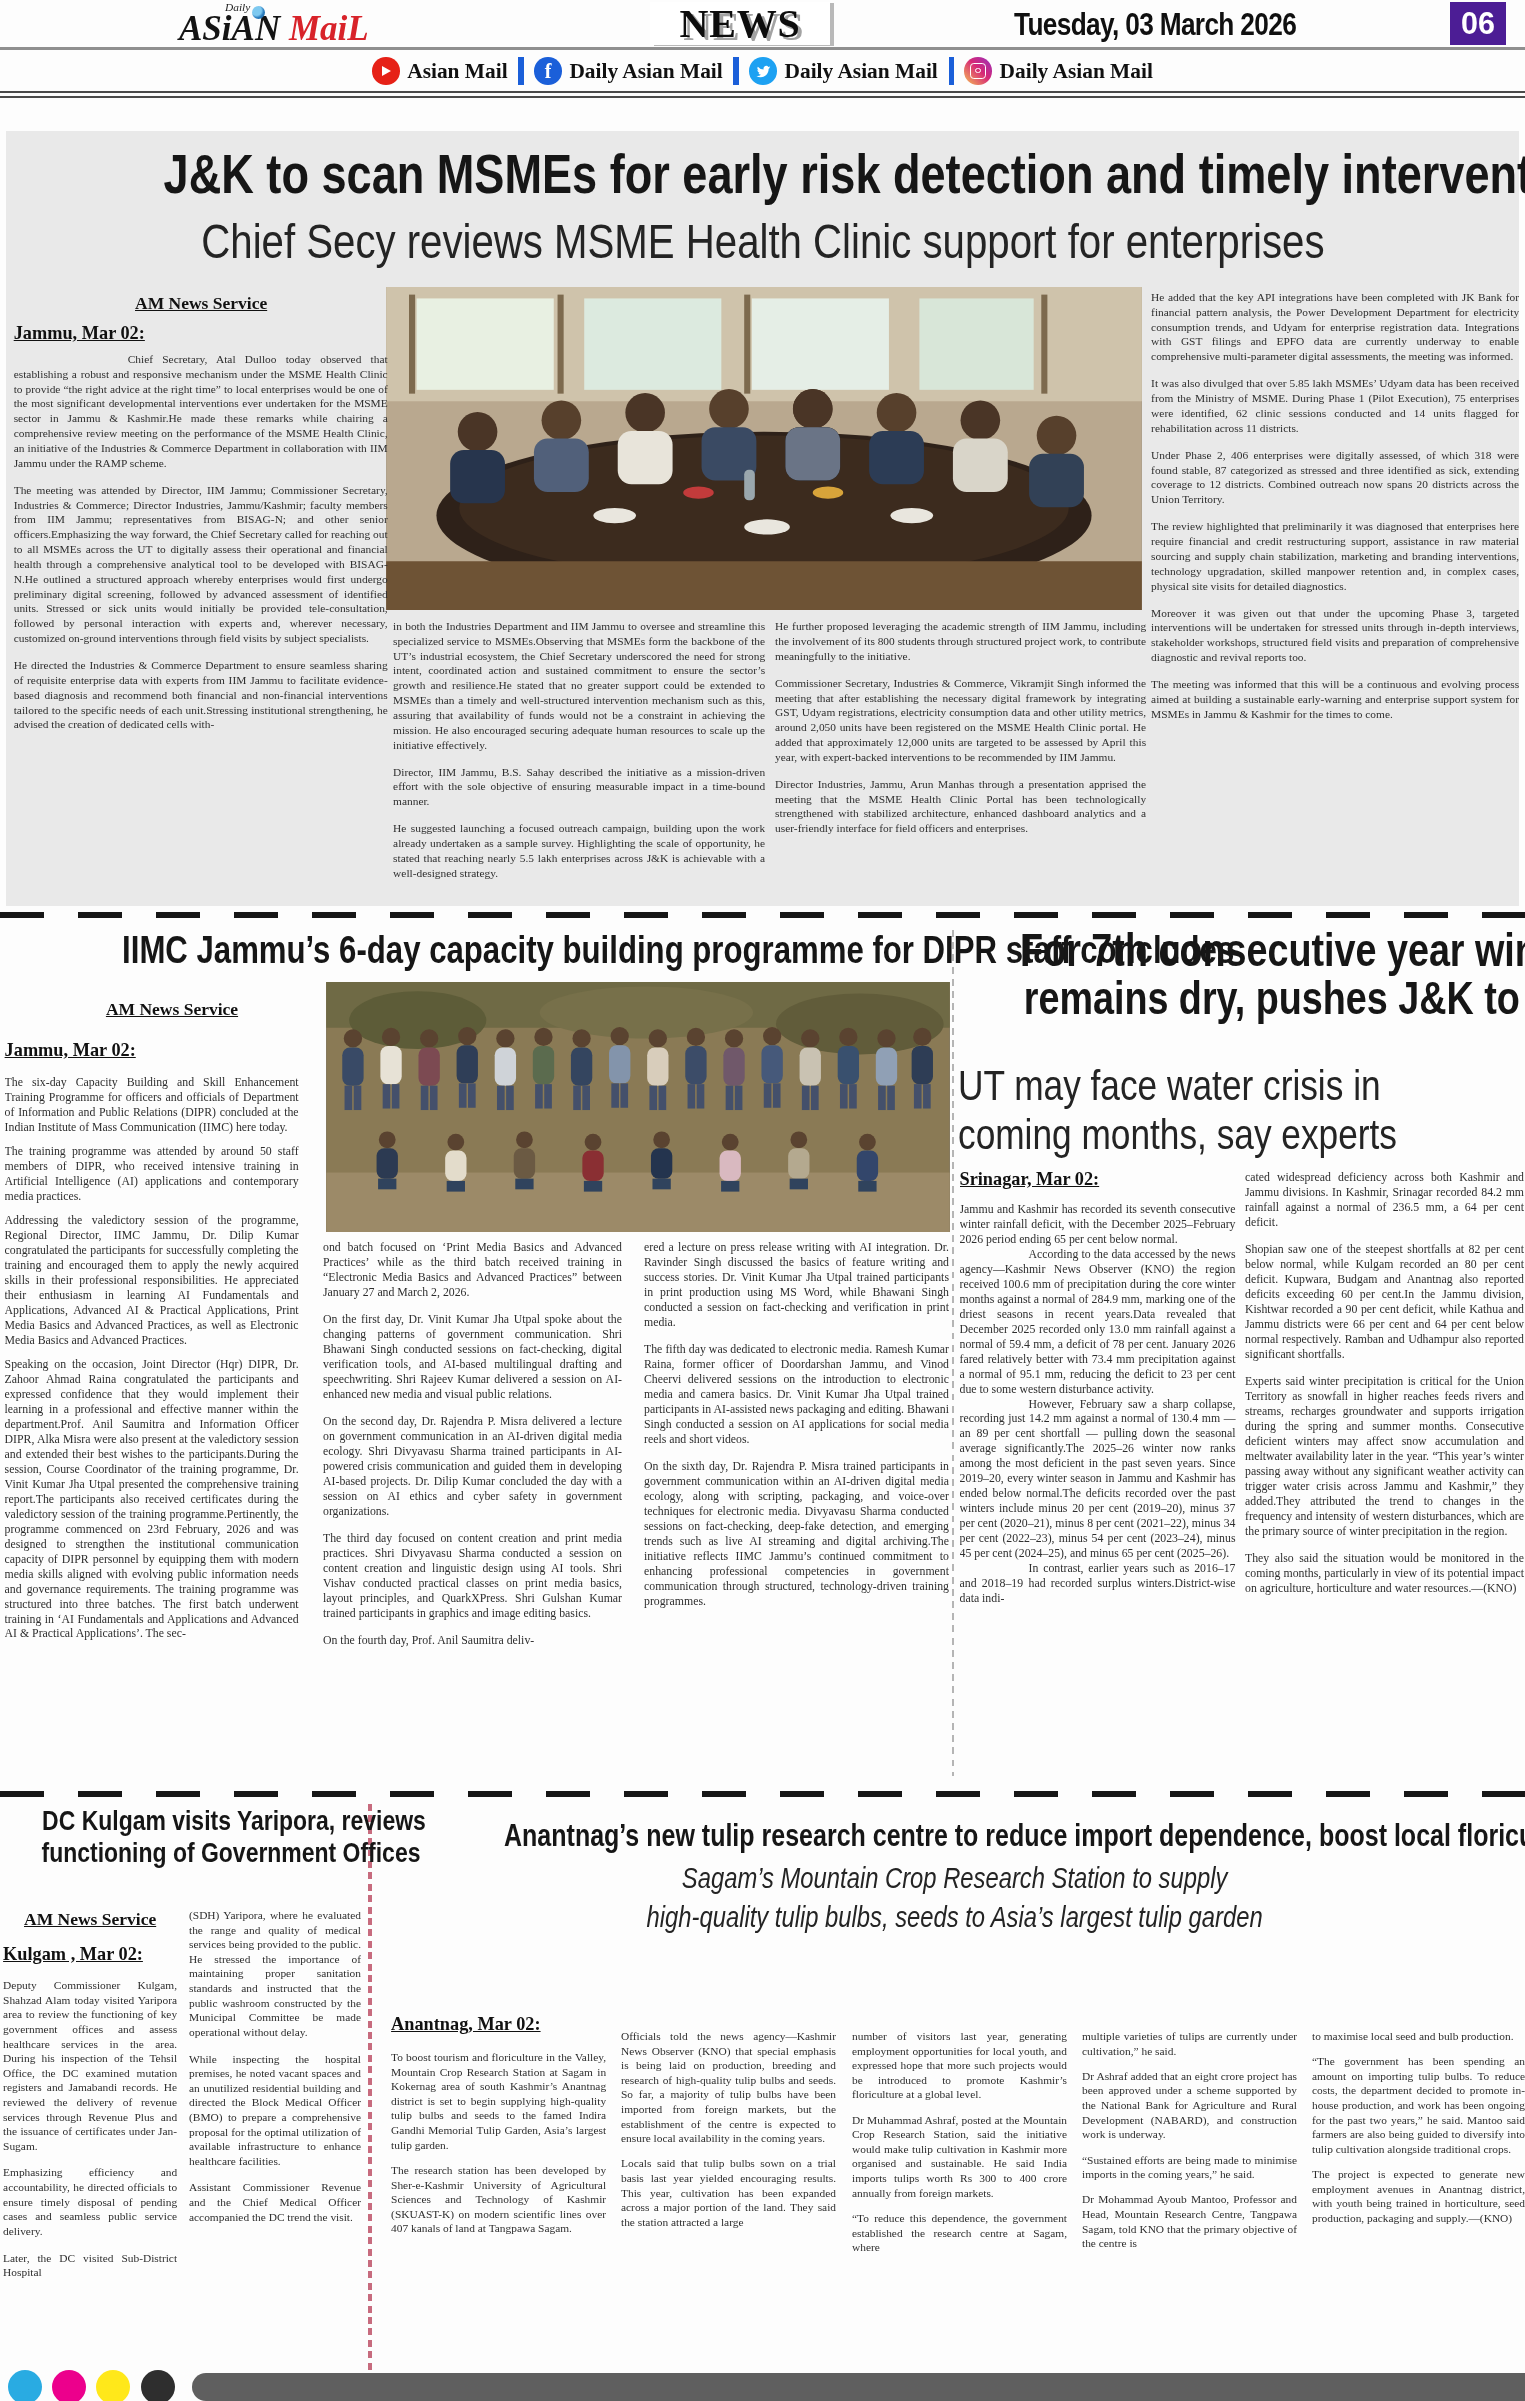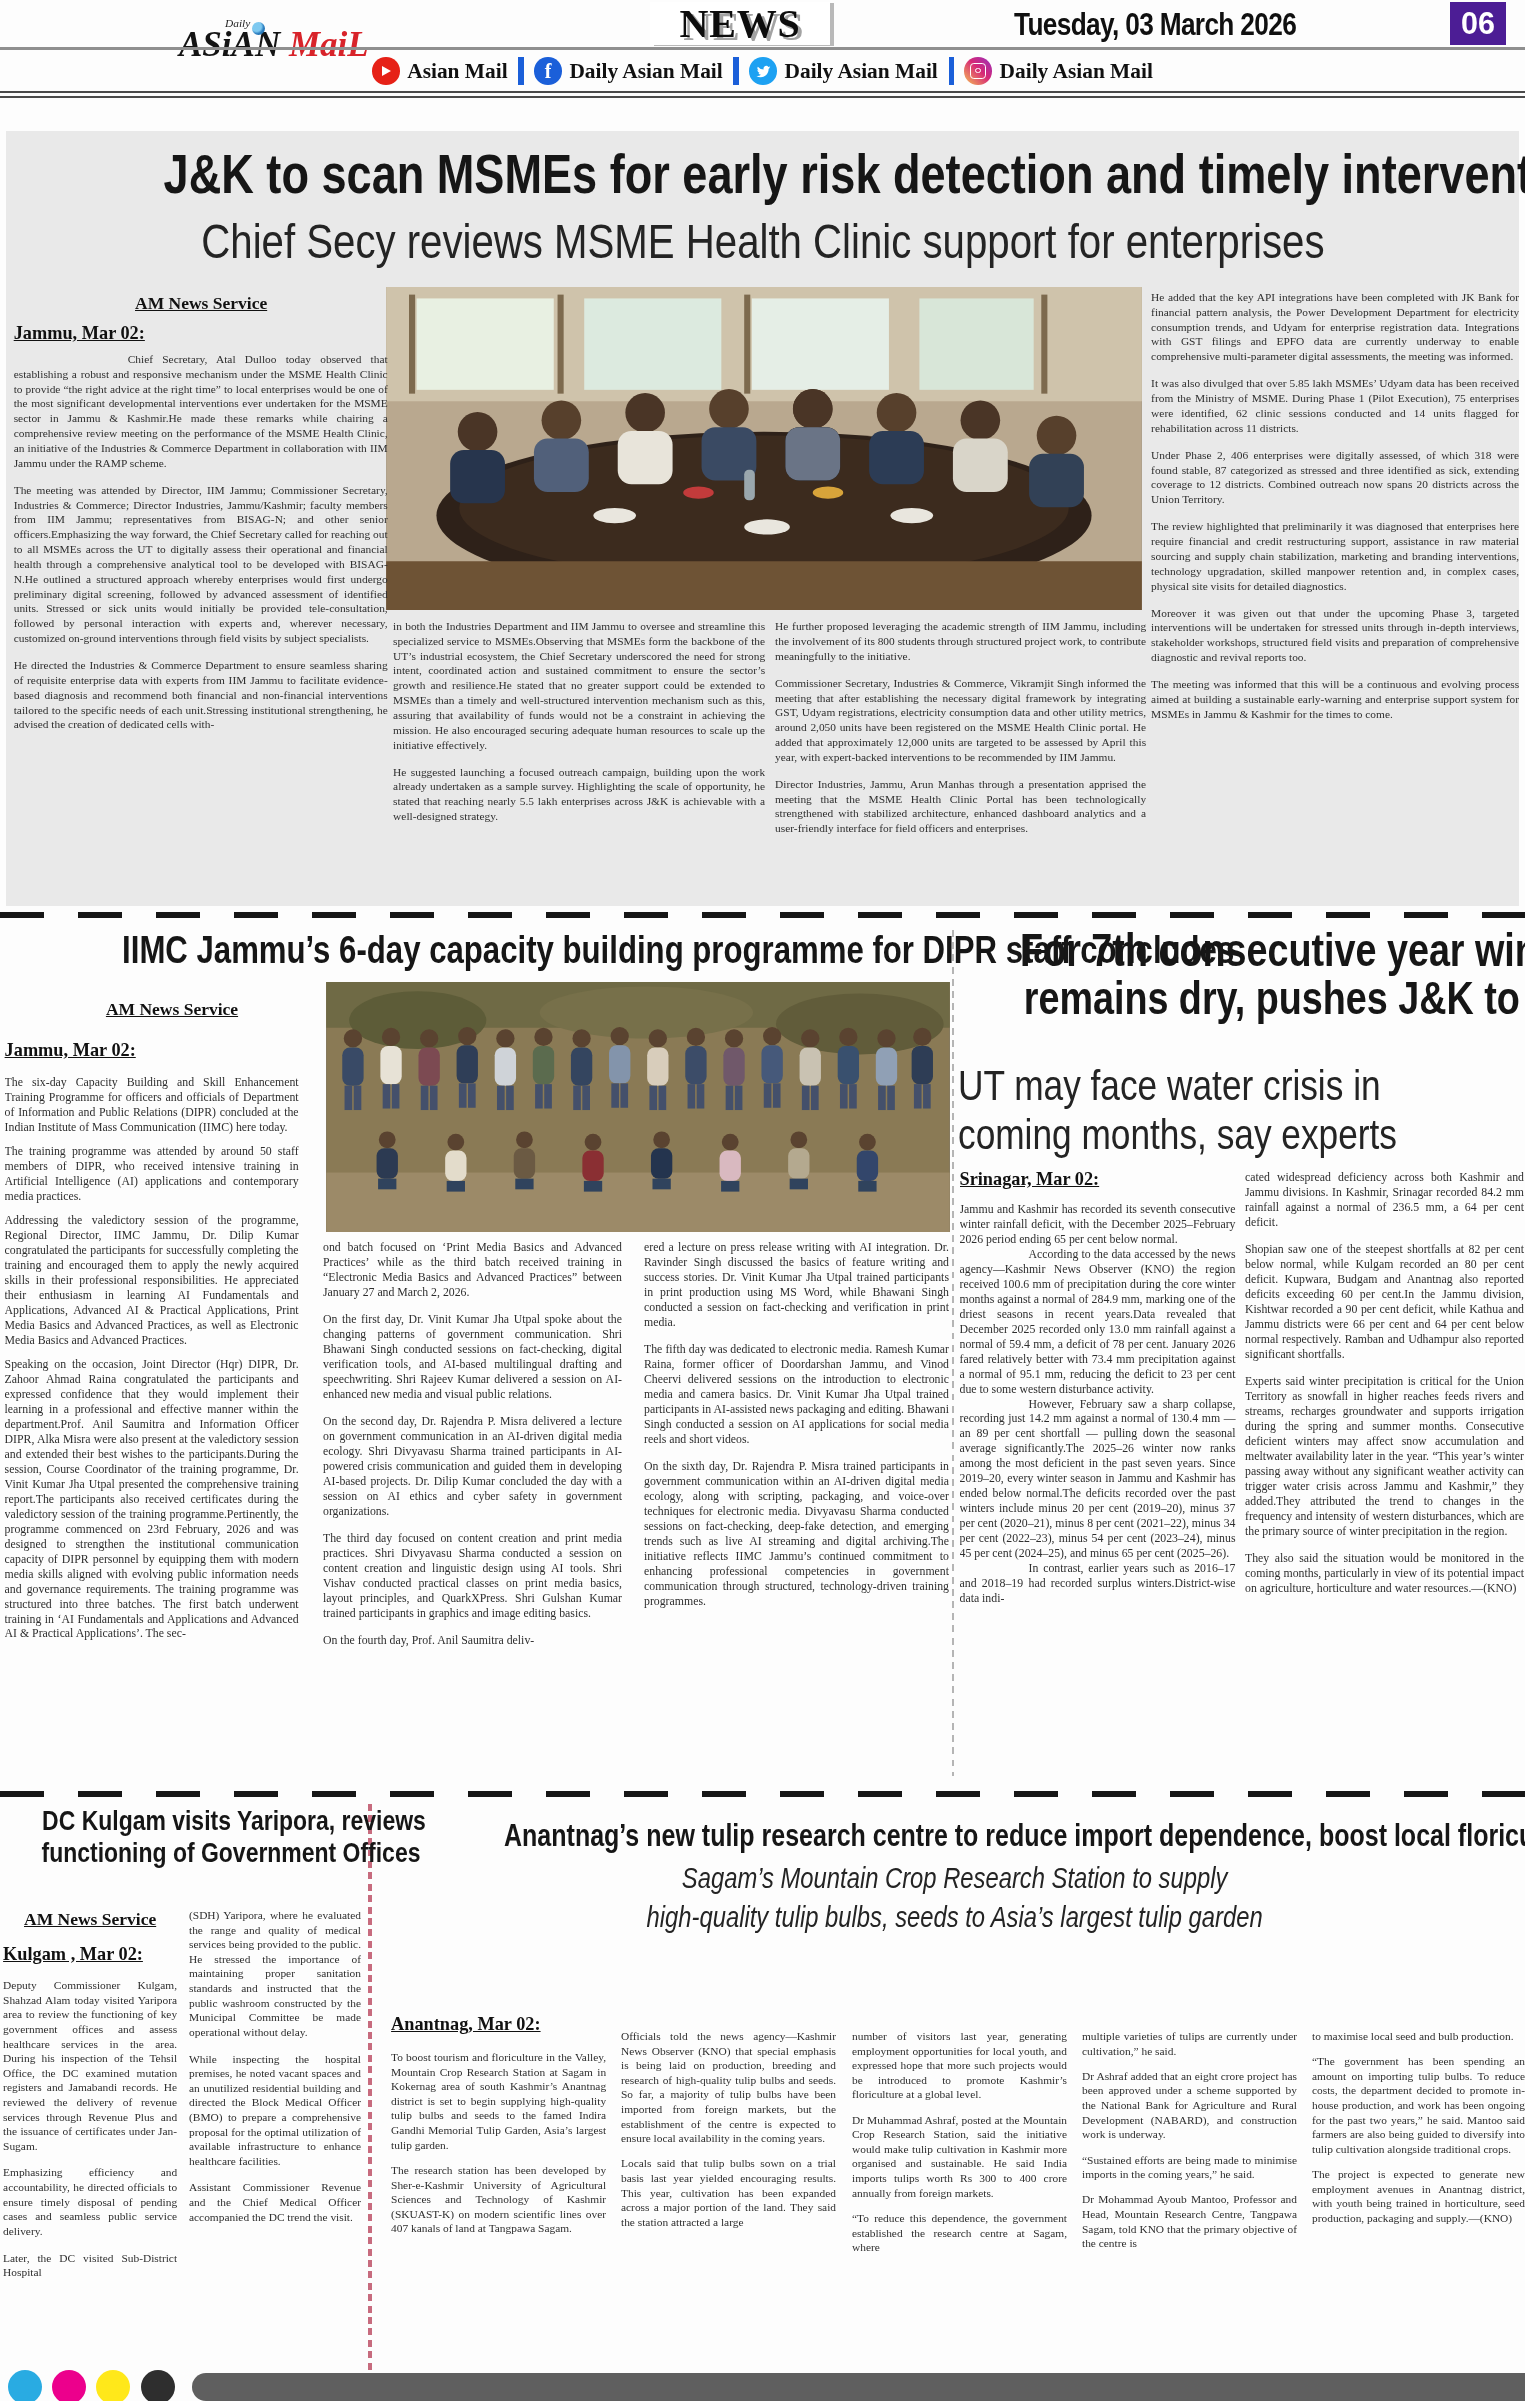--- a/index.html
+++ b/index.html
@@ -3,21 +3,21 @@
 <meta charset="utf-8">
 <style>
   html,body{margin:0;padding:0;background:#ffffff;}
   .page{position:relative;width:1525px;height:2401px;background:#fdfdfd;overflow:hidden;
         font-family:"Liberation Serif",serif;color:#2e2e2e;}
   .abs{position:absolute;}
   .cond{display:inline-block;transform:scaleX(.82);transform-origin:50% 50%;white-space:nowrap;}
   .cond-l{display:inline-block;transform:scaleX(.82);transform-origin:0 50%;white-space:nowrap;}
 
   
-  .logo{left:179px;top:1.5px;width:259px;height:44px;margin-top:16px;}
+  .logo{left:179px;top:1.5px;width:259px;height:44px;}
   .logo-daily{font-style:italic;font-size:11.4px;color:#222;margin-left:46px;line-height:10.7px;}
   .logo-main{font-family:"Liberation Serif",serif;font-style:italic;font-weight:bold;font-size:35px;line-height:34px;}
   .logo-black{color:#141414;position:relative;}
   .logo-red{color:#d8232a;}
   .logo-globe{position:absolute;left:73px;top:-3.1px;width:13px;height:13px;border-radius:50%;
               background:radial-gradient(circle at 35% 35%,#7ec9f0 0 40%,#2d7fc1 60%,#1b5e93);}
   .news-slab{left:654px;top:3.1px;width:180px;height:43px;background:#b9b9b9;}
   .news-box{left:650px;top:1.5px;width:180px;height:43px;background:#ffffff;display:flex;align-items:center;justify-content:center;}
   .news-text{font-family:"Liberation Serif",serif;font-weight:bold;font-size:40px;letter-spacing:0.8px;color:#0d0d0d;
              text-shadow:3.8px 3.1px 0 #a3a3a3;}
@@ -239,20 +239,21 @@
       </svg>
     </div>
 
     <div class="abs col gap-paras msme-col m-col1">
         <p>Chief Secretary, Atal Dulloo today observed that establishing a robust and responsive mechanism under the MSME Health Clinic to provide “the right advice at the right time” to local enterprises would be one of the most significant developmental interventions ever undertaken for the MSME sector in Jammu &amp; Kashmir.He made these remarks while chairing a comprehensive review meeting on the performance of the MSME Health Clinic, an initiative of the Industries &amp; Commerce Department in collaboration with IIM Jammu under the RAMP scheme.</p>
         <p>The meeting was attended by Director, IIM Jammu; Commissioner Secretary, Industries &amp; Commerce; Director Industries, Jammu/Kashmir; faculty members from IIM Jammu; representatives from BISAG-N; and other senior officers.Emphasizing the way forward, the Chief Secretary called for reaching out to all MSMEs across the UT to digitally assess their operational and financial health through a comprehensive analytical tool to be developed with BISAG-N.He outlined a structured approach whereby enterprises would first undergo preliminary digital screening, followed by advanced assessment of identified units. Stressed or sick units would initially be provided tele-consultation, followed by personal interaction with experts and, wherever necessary, customized on-ground interventions through field visits by subject specialists.</p>
         <p>He directed the Industries &amp; Commerce Department to ensure seamless sharing of requisite enterprise data with experts from IIM Jammu to facilitate evidence-based diagnosis and recommend both financial and non-financial interventions tailored to the specific needs of each unit.Stressing institutional strengthening, he advised the creation of dedicated cells with-</p>
       </div>
     <div class="abs col gap-paras msme-col m-col2">
         <p>in both the Industries Department and IIM Jammu to oversee and streamline this specialized service to MSMEs.Observing that MSMEs form the backbone of the UT’s industrial ecosystem, the Chief Secretary underscored the need for strong intent, coordinated action and sustained commitment to ensure the sector’s growth and resilience.He stated that no greater support could be extended to MSMEs than a timely and well-structured intervention mechanism such as this, assuring that availability of funds would not be a constraint in achieving the mission. He also encouraged securing adequate human resources to scale up the initiative effectively.</p>
+        <p>Director, IIM Jammu, B.S. Sahay described the initiative as a mission-driven effort with the sole objective of ensuring measurable impact in a time-bound manner.</p>
         <p>He suggested launching a focused outreach campaign, building upon the work already undertaken as a sample survey. Highlighting the scale of opportunity, he stated that reaching nearly 5.5 lakh enterprises across J&amp;K is achievable with a well-designed strategy.</p>
       </div>
     <div class="abs col gap-paras msme-col m-col3">
         <p>He further proposed leveraging the academic strength of IIM Jammu, including the involvement of its 800 students through structured project work, to contribute meaningfully to the initiative.</p>
         <p>Commissioner Secretary, Industries &amp; Commerce, Vikramjit Singh informed the meeting that after establishing the necessary digital framework by integrating GST, Udyam registrations, electricity consumption data and other utility metrics, around 2,050 units have been registered on the MSME Health Clinic portal. He added that approximately 12,000 units are targeted to be assessed by April this year, with expert-backed interventions to be recommended by IIM Jammu.</p>
         <p>Director Industries, Jammu, Arun Manhas through a presentation apprised the meeting that the MSME Health Clinic Portal has been technologically strengthened with stabilized architecture, enhanced dashboard analytics and a user-friendly interface for field officers and enterprises.</p>
       </div>
     <div class="abs col gap-paras msme-col m-col4">
         <p>He added that the key API integrations have been completed with JK Bank for financial pattern analysis, the Power Development Department for electricity consumption trends, and Udyam for enterprise registration data. Integrations with GST filings and EPFO data are currently underway to enable comprehensive multi-parameter digital assessments, the meeting was informed.</p>
         <p>It was also divulged that over 5.85 lakh MSMEs’ Udyam data has been received from the Ministry of MSME. During Phase 1 (Pilot Execution), 75 enterprises were identified, 62 clinic sessions conducted and 14 units flagged for rehabilitation across 11 districts.</p>

